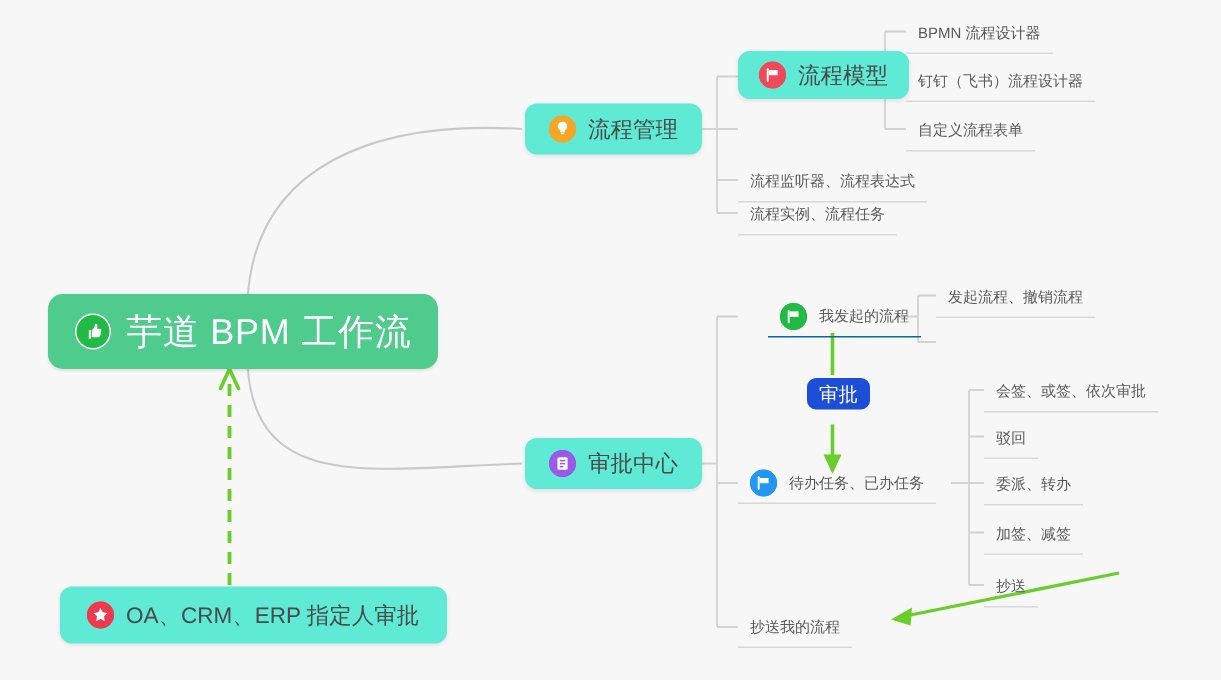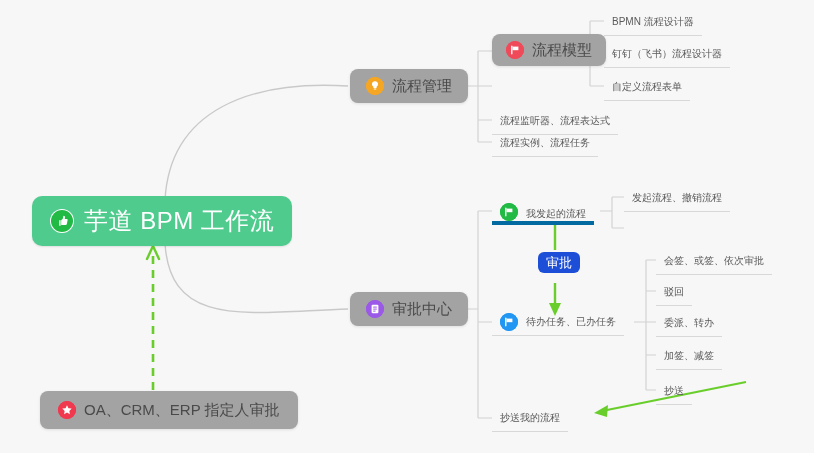--- a/index.html
+++ b/index.html
@@ -23,21 +23,21 @@
     padding:0 18px;
     height:50px;
     font-size:24px;
     box-shadow:0 1px 2px rgba(0,0,0,.10);
     letter-spacing:.5px;
   }
   .root .label{white-space:nowrap;}
 
   
   .pill{
-    background:#a3a3a3;
+    background:#5eead4;
     border-radius:8px;
     height:34px;
     padding:0 16px;
     font-size:15px;
     color:#4a4a4a;
     box-shadow:0 1px 3px rgba(0,0,0,.10);
     white-space:nowrap;
   }
 
   
@@ -165,21 +165,21 @@
         <circle cx="9" cy="9" r="9" fill="#9B59E8"></circle>
         <rect x="5.6" y="4.8" width="6.8" height="8.4" rx="1" fill="#fff"></rect>
         <rect x="7.2" y="6.6" width="3.6" height="1" fill="#9B59E8"></rect>
         <rect x="7.2" y="8.6" width="3.6" height="1" fill="#9B59E8"></rect>
         <rect x="7.2" y="10.6" width="2.4" height="1" fill="#9B59E8"></rect>
       </svg>
     </span>
     <span>审批中心</span>
   </div>
 
-  <div class="node leaf" style="left:492px;top:197px;border-bottom:4px solid #0369a1;align-items:flex-end;">
+  <div class="node leaf" style="left:512px;top:197px;border-bottom:1px solid #0369a1;">
     <span class="ico" style="background:#21BA45;">
       <svg viewBox="0 0 18 18" width="18" height="18">
         <circle cx="9" cy="9" r="9" fill="#21BA45"></circle>
         <path d="M5.8 5.2v7.6" stroke="#fff" stroke-width="1.3" stroke-linecap="round"></path>
         <path d="M6.5 5.6h5.9v3.6H6.5z" fill="#fff"></path>
       </svg>
     </span>
     <span>我发起的流程</span>
   </div>
 

